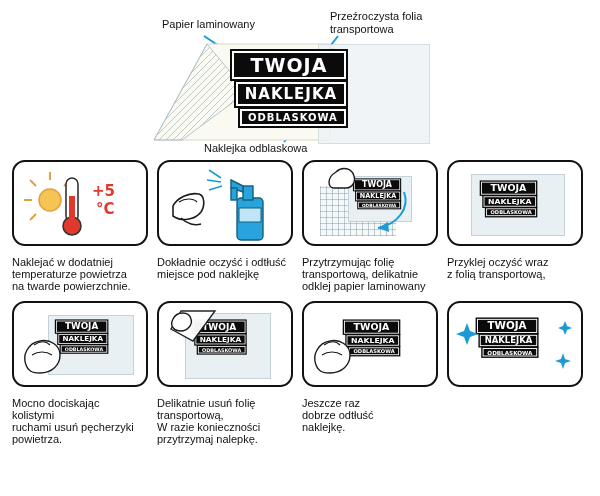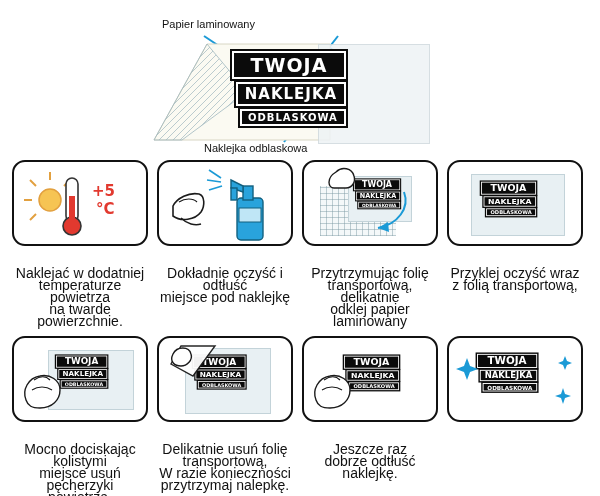--- a/index.html
+++ b/index.html
@@ -88,24 +88,23 @@
   .panel{
     width:136px;height:86px;
     border:2px solid #111;
     border-radius:13px;
     background:#fff;
     position:relative;
     overflow:hidden;
     box-sizing:border-box;
   }
   .cap{
-    font-size:14px;
+    font-size:11px;
     line-height:12px;
-    text-align:center;
-    margin-top:21px;
+    margin-top:10px;
     white-space:pre-line;
     color:#111;
   }
   .row2{margin-top:9px;}
 
   
   .sq-grid{
     position:absolute;
     background:
       repeating-linear-gradient(0deg, rgba(120,150,160,.45) 0 1px, transparent 1px 6px),
@@ -133,20 +132,22 @@
   }
   svg{display:block;}
   .blue{stroke:#1b9ad6;fill:none;stroke-width:2;}
 </style>
 </head>
 <body>
 
 <div class="top">
 
   <div class="lbl lbl-laminate">Papier laminowany</div>
+  <div class="lbl lbl-foil">Przeźroczysta folia
+transportowa</div>
   <div class="lbl lbl-sticker">Naklejka odblaskowa</div>
 
   <svg class="arrow" style="left:200px;top:34px;" width="50" height="30">
     <path class="blue" d="M4,2 L34,22"></path>
     <path d="M34,22 L24,20 L30,13 Z" fill="#1b9ad6"></path>
   </svg>
   <svg class="arrow" style="left:316px;top:34px;" width="40" height="26">
     <path class="blue" d="M22,2 L8,20"></path>
     <path d="M8,20 L10,10 L17,15 Z" fill="#1b9ad6"></path>
   </svg>
@@ -270,21 +271,21 @@
           <span class="ln m3">ODBLASKOWA</span>
         </div>
         <svg style="position:absolute;left:2px;top:22px;" width="70" height="62" viewBox="0 0 70 62">
           <path class="hand" d="M10,40 C6,30 12,18 24,16 C34,14 44,20 44,30 C44,40 36,48 24,48 C16,48 12,46 10,40 Z"></path>
           <path d="M18,20 C24,16 30,16 34,20" stroke="#1b1b1b" stroke-width="1.1" fill="none"></path>
           <path d="M16,30 C22,26 30,26 36,30" stroke="#1b1b1b" stroke-width="1.1" fill="none"></path>
         </svg>
       </div>
       <div class="cap">Mocno dociskając
 kolistymi
-miejsce usuń pęcherzyki
+ruchami usuń pęcherzyki
 powietrza.</div>
     </div>
 
     <div class="cell">
       <div class="panel">
         <div class="foilbox" style="left:26px;top:10px;width:84px;height:64px;"></div>
         <div class="miniLogo" style="left:34px;top:16px;transform:scale(.82);">
           <span class="ln m1">TWOJA</span>
           <span class="ln m2">NAKLEJKA</span>
           <span class="ln m3">ODBLASKOWA</span>

